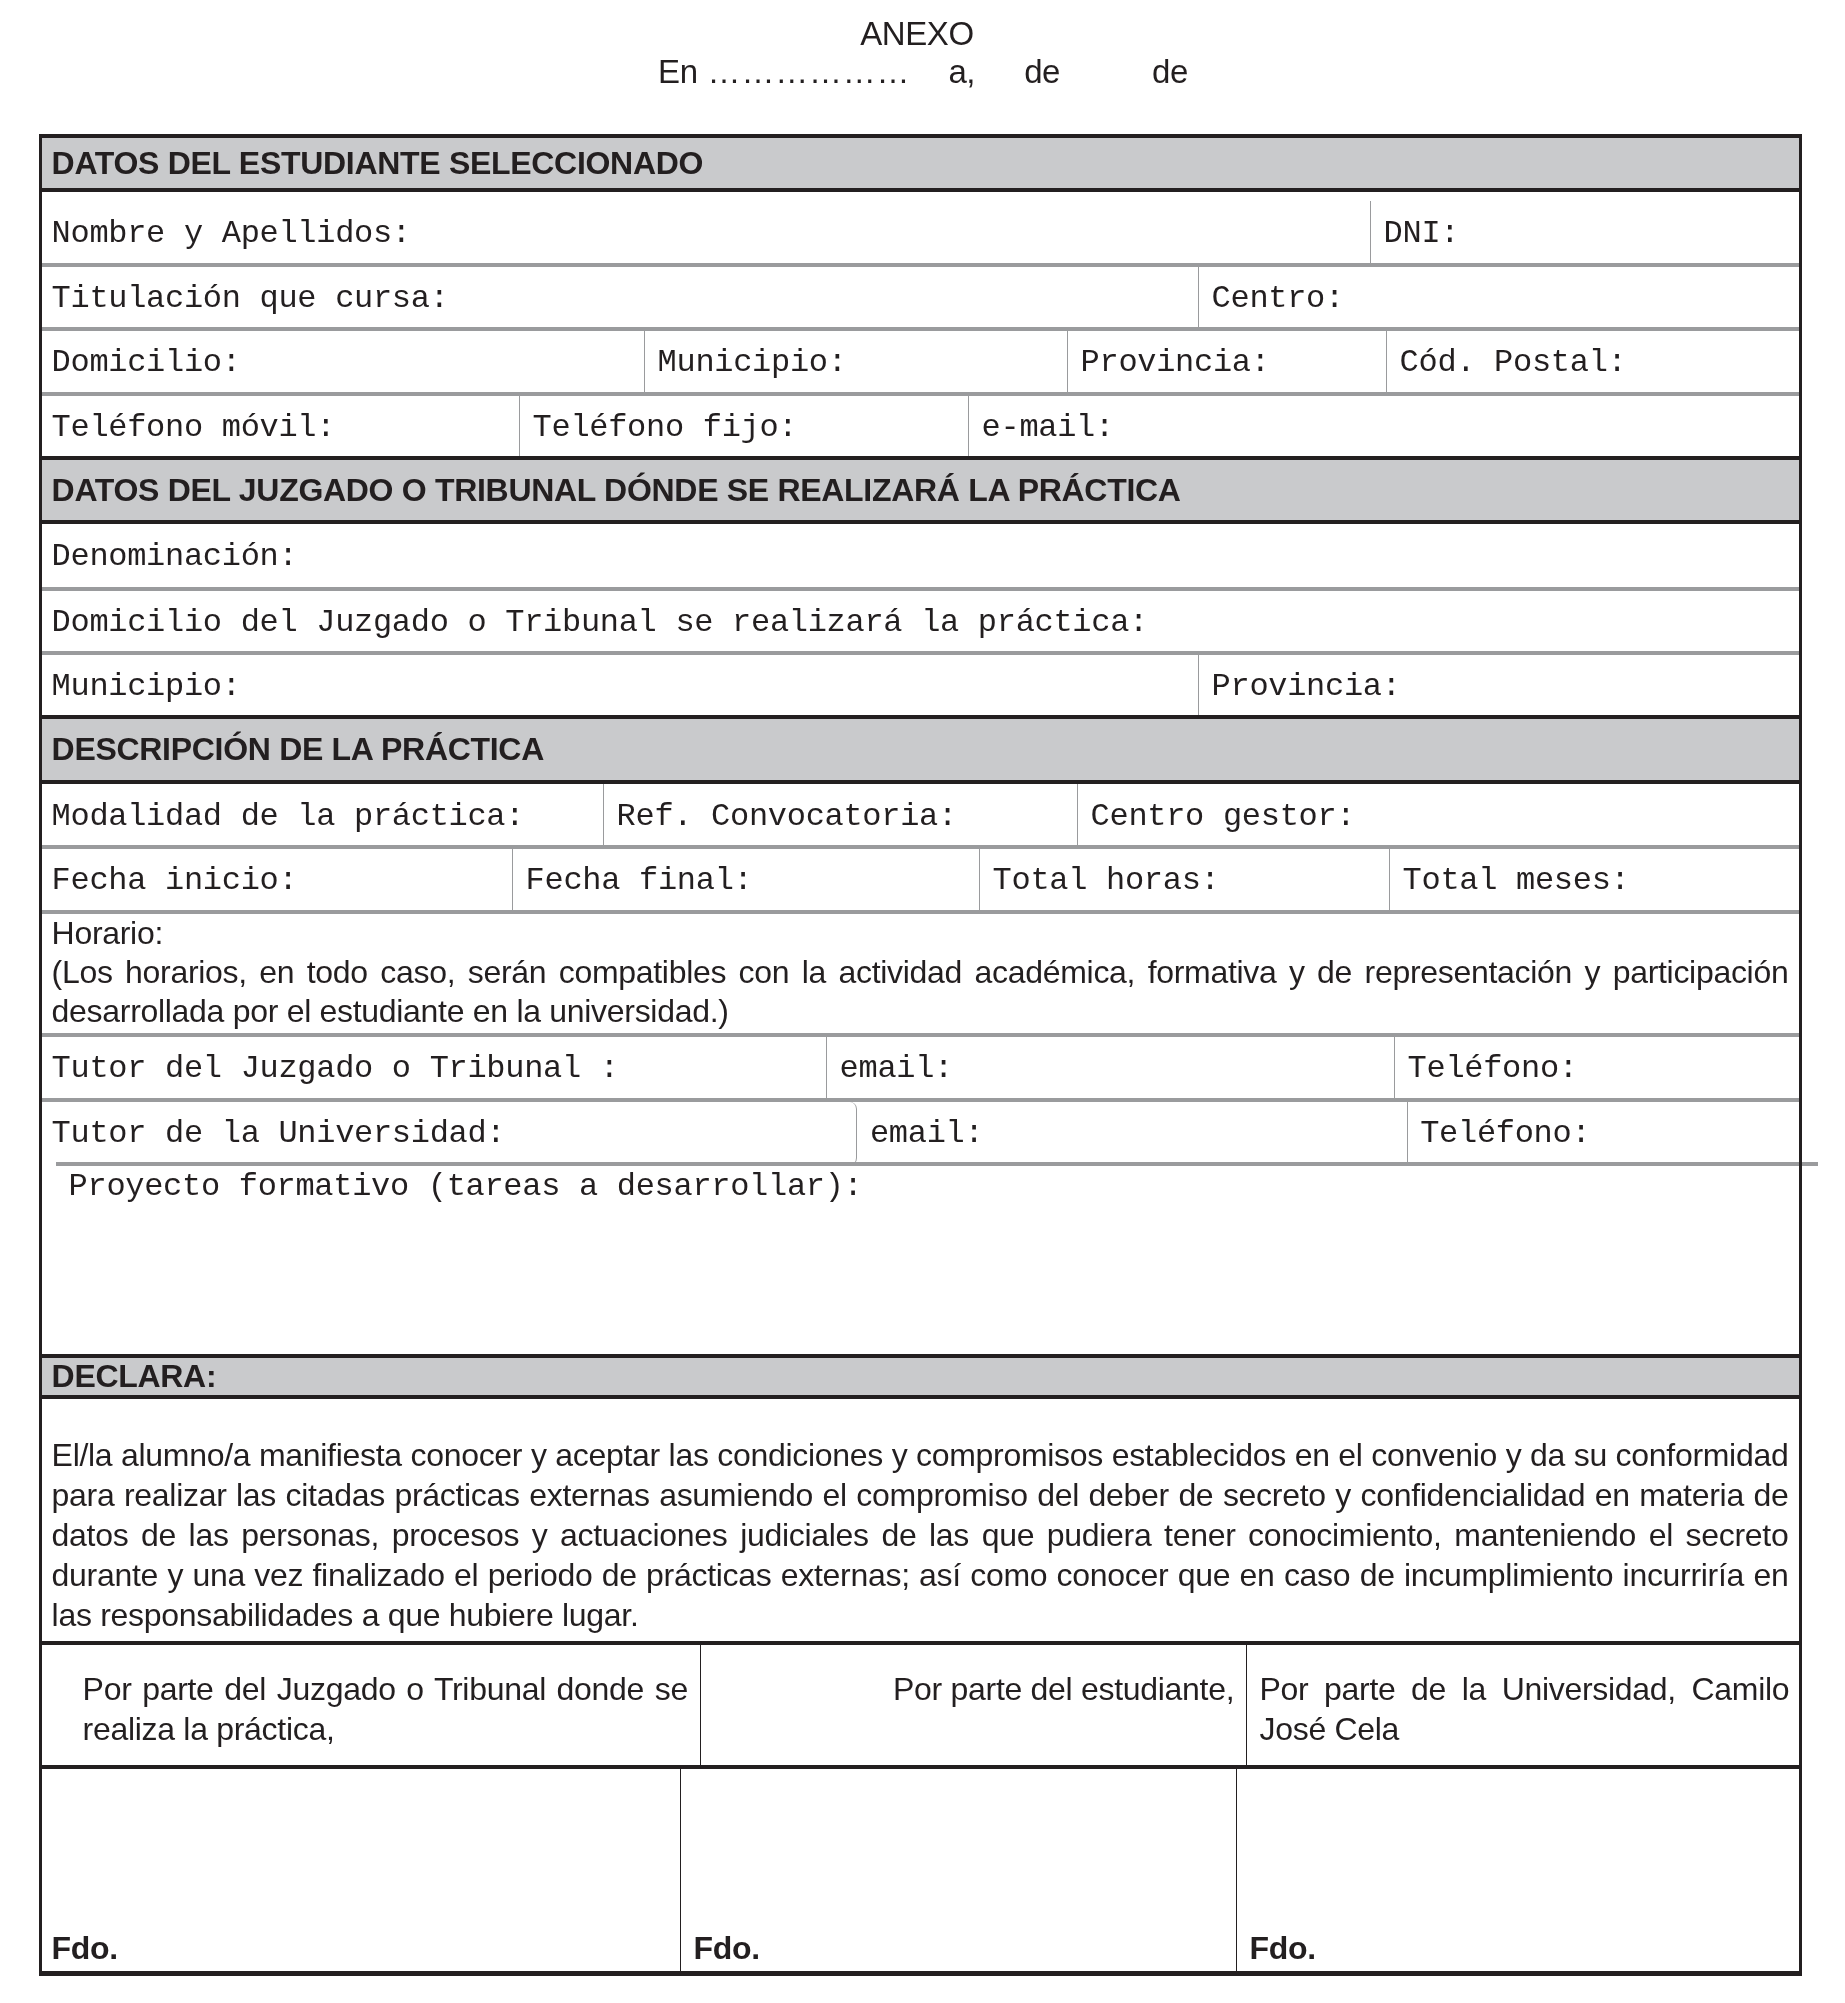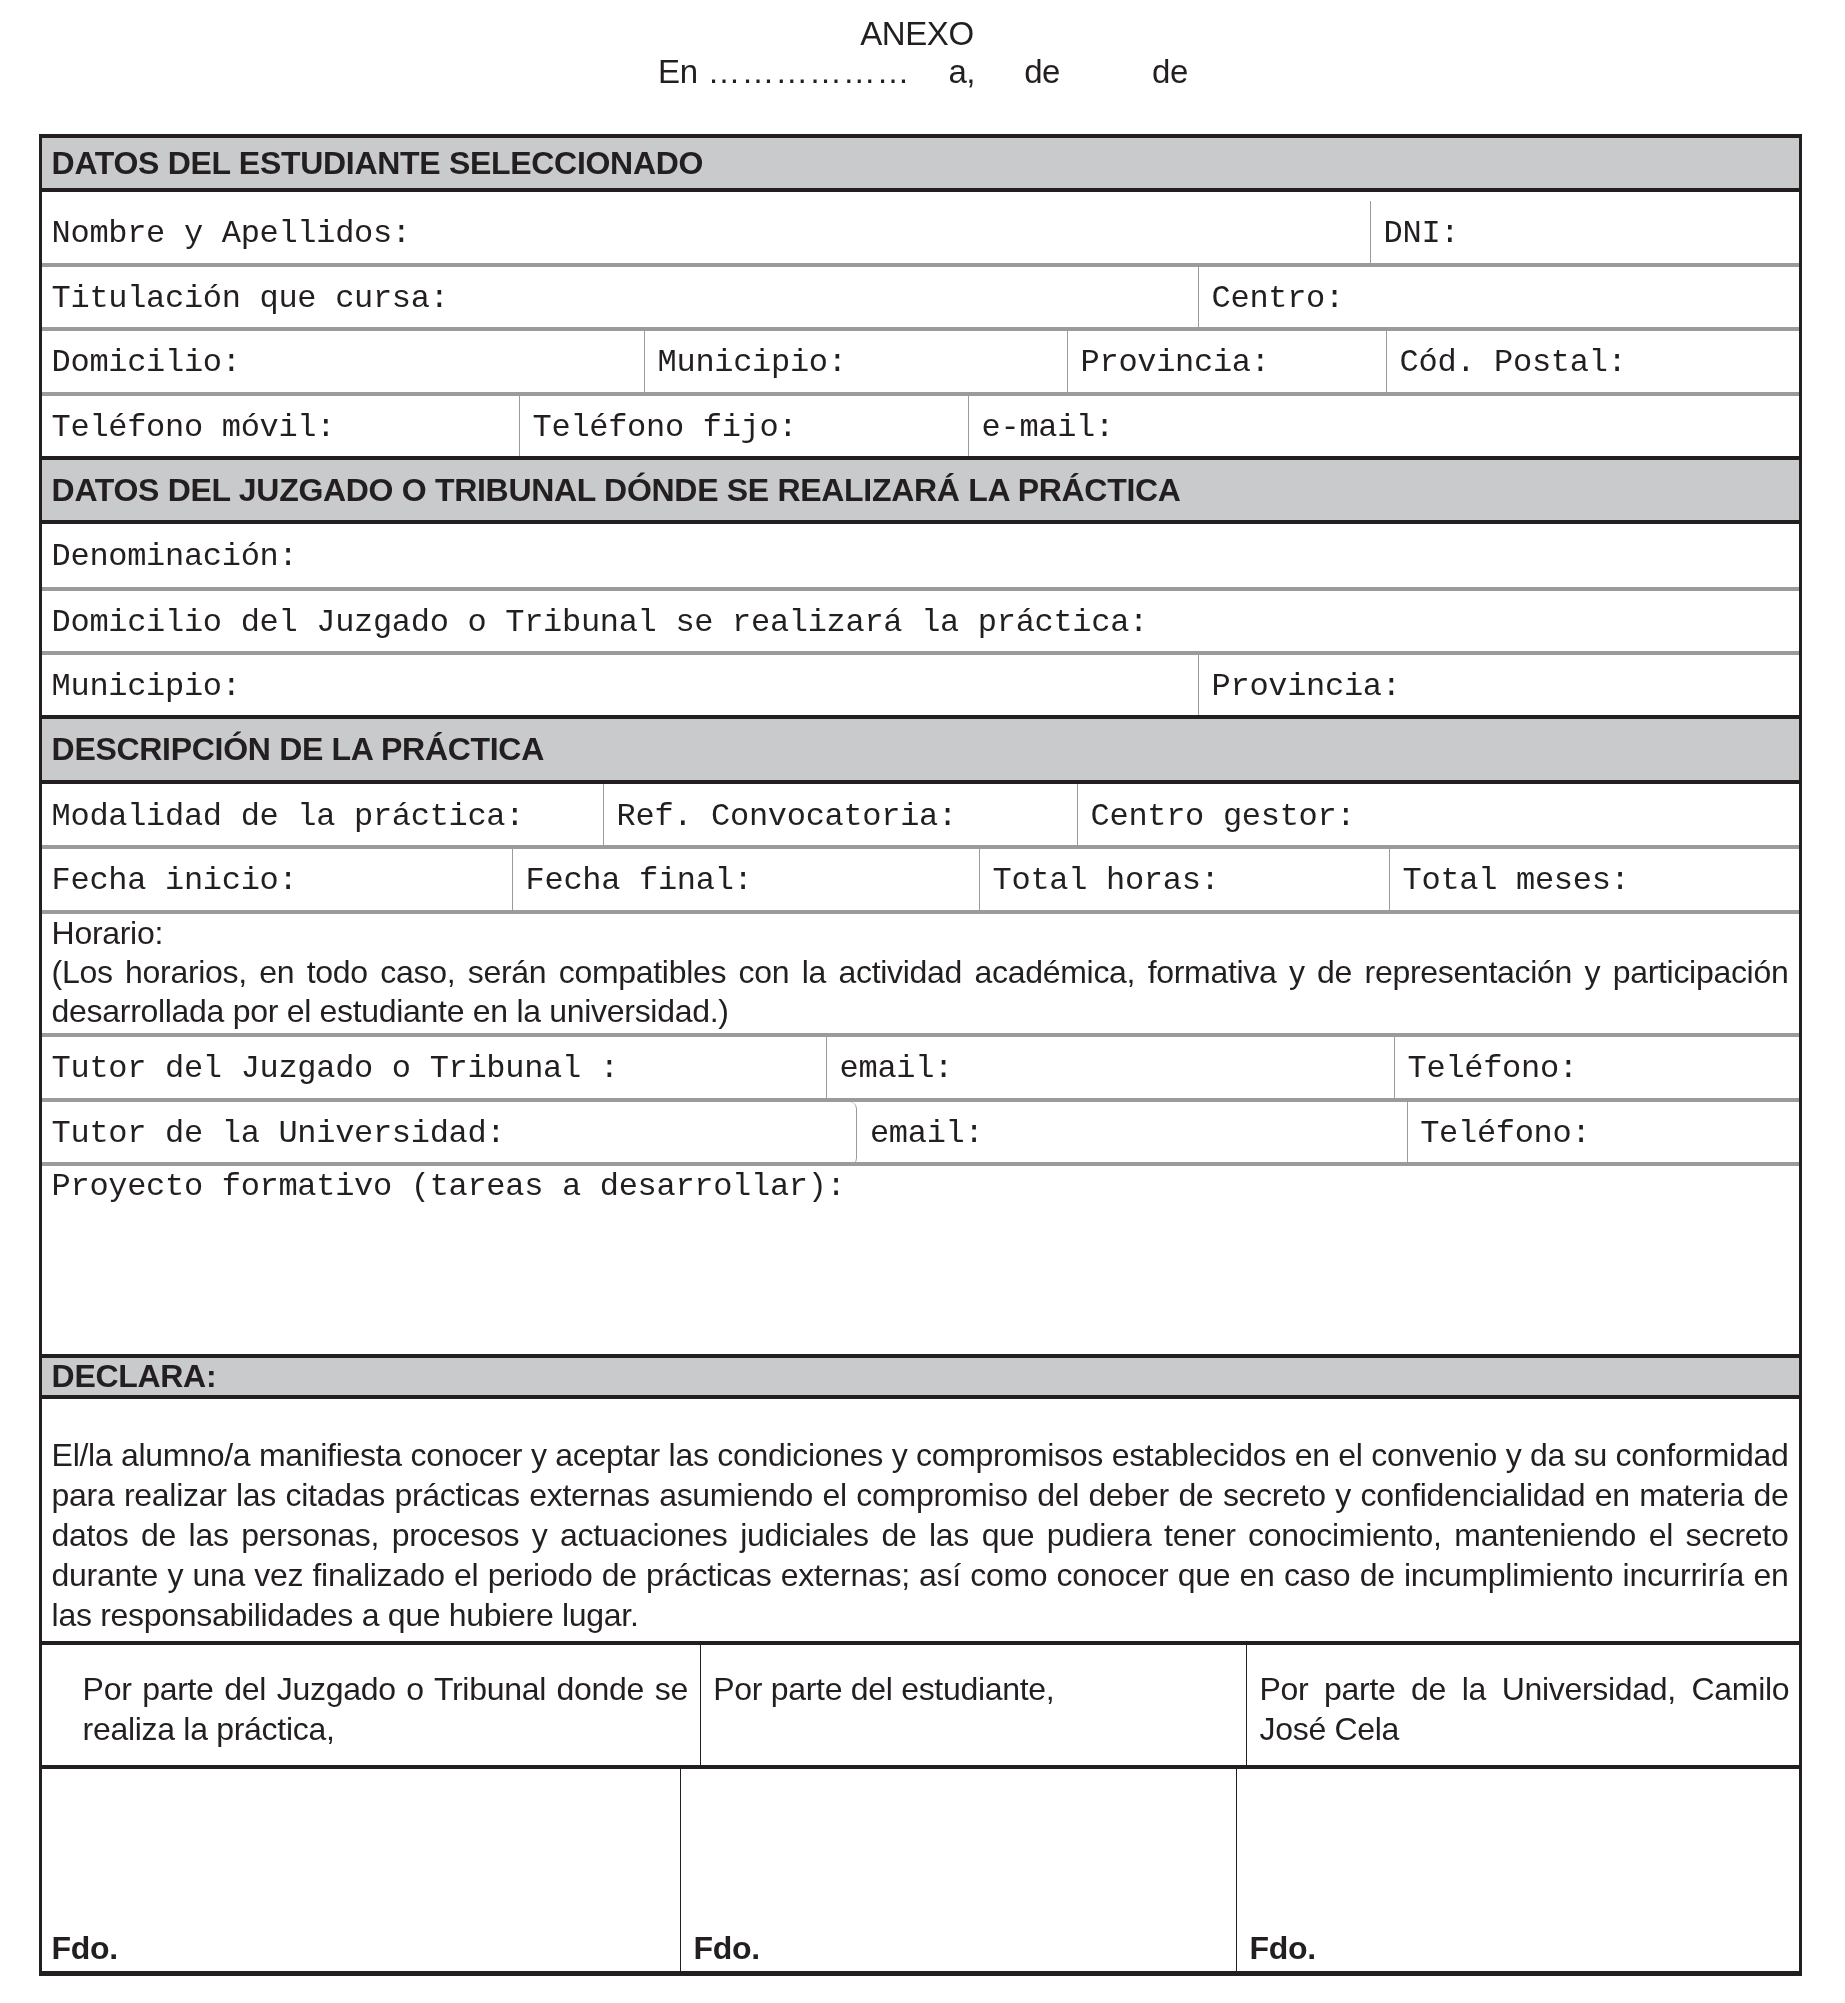--- a/index.html
+++ b/index.html
@@ -136,34 +136,34 @@
 <div class="row line-gray" style="top:1033px;height:67px;">
   <div class="cell" style="width:788px;">Tutor del Juzgado o Tribunal :</div>
   <div class="cell" style="width:568px;">email:</div>
   <div class="cell" style="width:406px;">Teléfono:</div>
 </div>
 <div class="row line-gray" style="top:1098px;height:67px;">
   <div class="cell" style="width:845px;border-radius:7px;">Tutor de la Universidad:</div>
   <div class="cell" style="width:568px;">email:</div>
   <div class="cell" style="width:406px;">Teléfono:</div>
 </div>
-<div class="row line-gray" style="top:1162px;height:195px;">
+<div class="row line-gray" style="top:1162px;height:195px;margin-left:17px;">
   <div class="cell top" style="width:1762px;">Proyecto formativo (tareas a desarrollar):</div>
 </div>
 
 <div class="row section" style="top:1354px;height:45px;">
   <span>DECLARA:</span>
 </div>
 <div class="row" style="top:1400px;height:243px;">
   <div class="declara-body">El/la alumno/a manifiesta conocer y aceptar las condiciones y compromisos establecidos en el convenio y da su conformidad para realizar las citadas prácticas externas  asumiendo el compromiso  del deber de secreto y confidencialidad en materia de datos de las personas, procesos y actuaciones judiciales de las que pudiera tener conocimiento, manteniendo el secreto durante y una vez finalizado el periodo de prácticas externas; así como conocer que en caso de incumplimiento incurriría en las  responsabilidades a que hubiere lugar.</div>
 </div>
 
 <div class="row" style="top:1641px;height:126px;border-top:4.2px solid #231f20;">
   <div class="sig-cell justify" style="width:642px;margin-left:31px;">Por parte del Juzgado o Tribunal donde se realiza la práctica,</div>
-  <div class="sig-cell" style="width:556px;">Por parte del estudiante,</div>
+  <div class="sig-cell" style="width:556px;text-align:right;">Por parte del estudiante,</div>
   <div class="sig-cell justify" style="width:564px;">Por parte de la Universidad, Camilo José Cela</div>
 </div>
 <div class="row" style="top:1765px;height:206px;border-top:4.2px solid #231f20;">
   <div class="sig-cell fdo" style="width:642px;">
       <span>Fdo.</span>
     </div>
   <div class="sig-cell fdo" style="width:556px;">
       <span>Fdo.</span>
     </div>
   <div class="sig-cell fdo" style="width:564px;">

